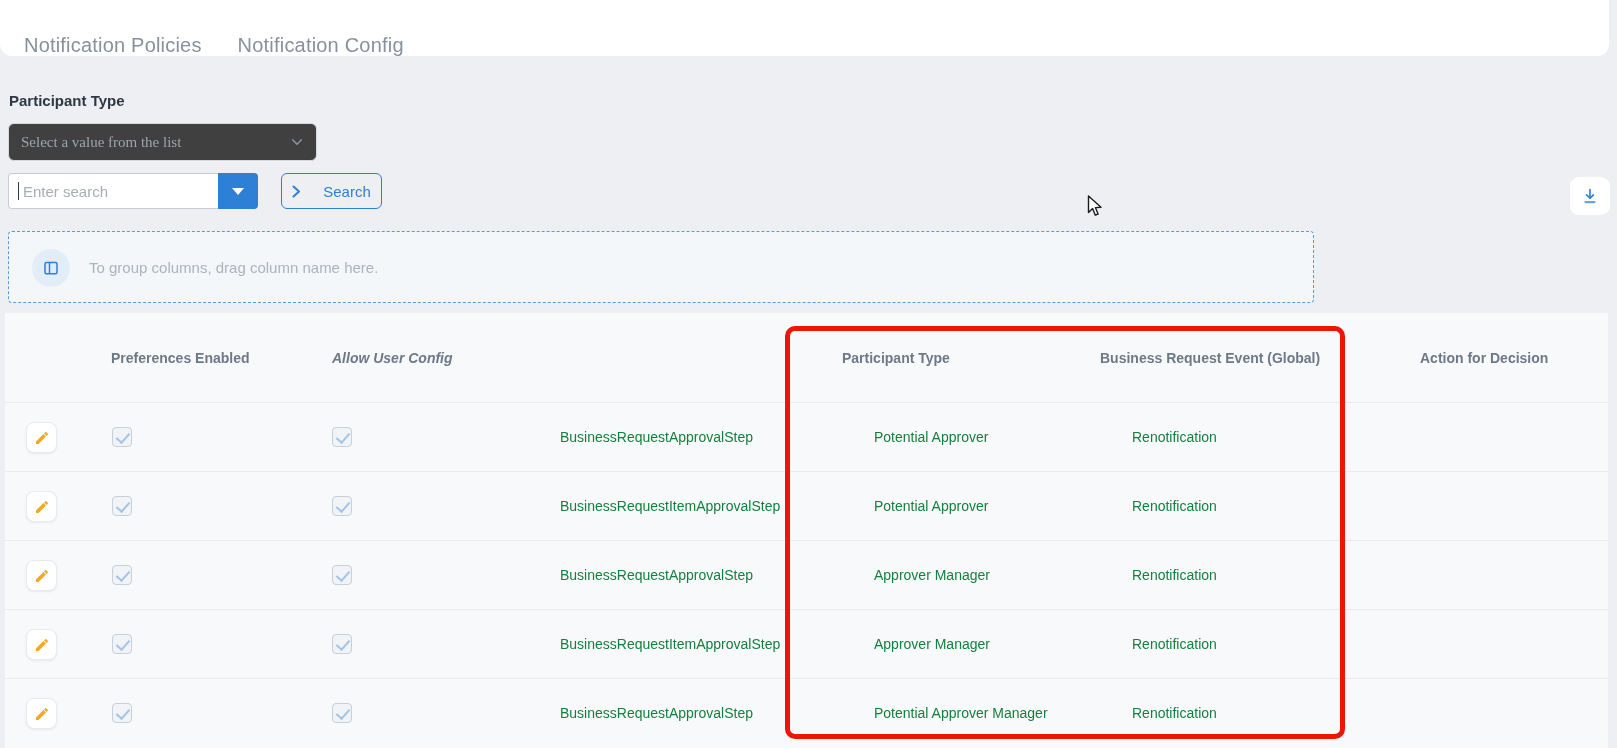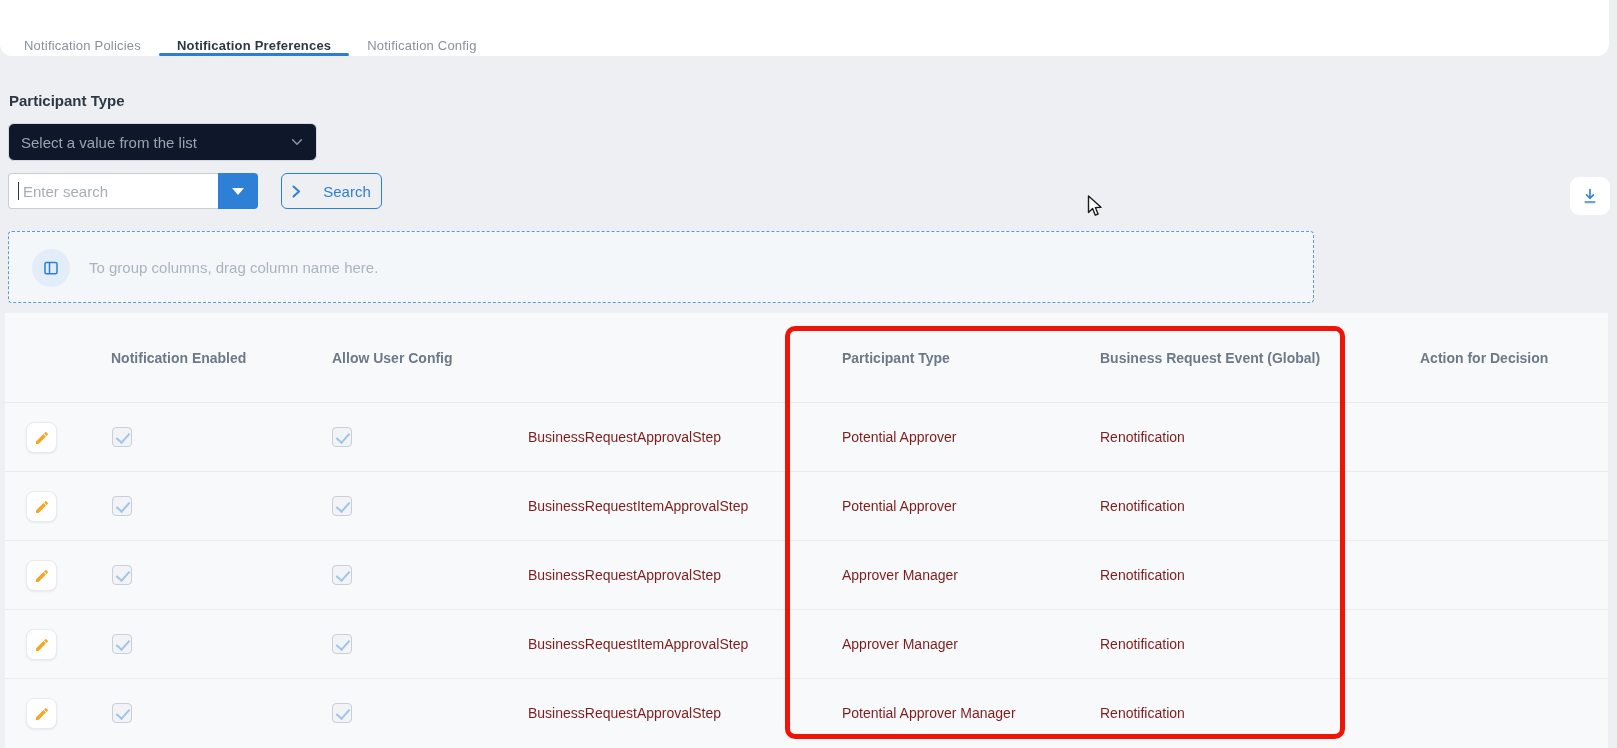--- a/index.html
+++ b/index.html
@@ -16,44 +16,44 @@
     position: absolute; left: 0; top: 3; width: 1609px; height: 56px;
     background: #ffffff;
     border-radius: 0 0 12px 12px;
     display: flex; align-items: stretch;
     padding-left: 6px;
   }
   .tab {
     position: relative;
     display: flex; align-items: center;
     padding: 0 18px;
-    font-size: 13px;
+    font-size: 20px;
     color: #87919d;
     letter-spacing: .2px;
     cursor: pointer;
     white-space: nowrap;
     margin-top: 34px;
   }
   .tab.active { color: #2d3844; font-weight: bold; }
   .tab.active::after {
     content: "";
     position: absolute; left: 0; right: 0; bottom: 0; height: 3px;
     background: #2d7dd2; border-radius: 2px;
   }
 
   
   .filter-label {
     position: absolute; left: 9px; top: 92px;
     font-size: 15px; font-weight: bold; color: #2d3844;
   }
   .select-box {
     position: absolute; left: 8px; top: 123px; width: 309px; height: 38px;
-    background: #0f172a; border: 1px solid #d5dade; border-radius: 6px;
+    background: #404040; border: 1px solid #d5dade; border-radius: 6px;
     display: flex; align-items: center; justify-content: space-between;
-    padding: 0 12px; cursor: pointer;
+    padding: 0 12px; cursor: pointer; font-family: Liberation Serif, serif;
   }
   .select-box .placeholder { font-size: 15px; color: #9ba4af; }
   .chev-icon { width: 14px; height: 14px; }
 
   .search-wrap { position: absolute; left: 8px; top: 173px; height: 36px; display: flex; }
   .search-input {
     width: 210px; height: 36px;
     border: 1px solid #c8cdd3; border-right: none;
     border-radius: 4px 0 0 4px;
     padding: 0 10px 0 14px;
@@ -114,24 +114,24 @@
   }
   .thead { position: relative; height: 90px; border-bottom: 1px solid #e8ebee; }
   .th {
     position: absolute; top: 0; height: 90px; line-height: 90px;
     font-size: 14px; font-weight: bold; color: #6e7987; white-space: nowrap;
   }
   .row { position: relative; height: 69px; border-bottom: 1px solid #e9ebee; }
   .row:last-child { border-bottom: none; }
   .cell {
     position: absolute; top: 0; height: 68px; line-height: 68px;
-    font-size: 14px; color: #7f1d1d; white-space: nowrap;
+    font-size: 14px; color: #15803d; white-space: nowrap; margin-left: 32px;
   }
   .c-enabled  { left: 106px; }
-  .c-config   { left: 327px; }
+  .c-config   { left: 327px; font-style: italic; }
   .c-request  { left: 523px; }
   .c-part     { left: 837px; }
   .c-event    { left: 1095px; }
   .c-action   { left: 1415px; }
 
   .edit-btn {
     position: absolute; left: 21px; top: 19px;
     width: 31px; height: 31px;
     background: #fff; border: 1px solid #e7eaee; border-radius: 8px;
     box-shadow: 0 1px 2px rgba(40,50,60,.08);
@@ -161,21 +161,20 @@
   }
 
   
   .mouse-cursor { position: absolute; left: 1087px; top: 195px; pointer-events: none; }
 </style>
 </head>
 <body>
 
 <div class="tabbar">
   <div class="tab">Notification Policies</div>
-  <div class="tab active">Notification Preferences</div>
   <div class="tab">Notification Config</div>
 </div>
 
 <div class="filter-label">Participant Type</div>
 
 <div class="select-box">
   <span class="placeholder">Select a value from the list</span>
   <svg class="chev-icon" viewBox="0 0 16 16" fill="none" stroke="#8a93a0" stroke-width="1.8" stroke-linecap="round" stroke-linejoin="round">
       <polyline points="3,5.5 8,10.5 13,5.5"></polyline>
     </svg>
@@ -211,21 +210,21 @@
     <svg width="18" height="18" viewBox="0 0 24 24" fill="none" stroke="#2e7fd6" stroke-width="2" stroke-linejoin="round">
       <rect x="4" y="4.5" width="16" height="15" rx="2"></rect>
         <line x1="10" y1="4.5" x2="10" y2="19.5"></line>
     </svg>
   </div>
   <span class="group-text">To group columns, drag column name here.</span>
 </div>
 
 <div class="table">
   <div class="thead">
-    <div class="th c-enabled">Notification Enabled</div>
+    <div class="th c-enabled">Preferences Enabled</div>
     <div class="th c-config">Allow User Config</div>
     <div class="th c-part">Participant Type</div>
     <div class="th c-event">Business Request Event (Global)</div>
     <div class="th c-action">Action for Decision</div>
   </div>
 
   <div class="row">
     <button class="edit-btn">
       <svg width="16" height="16" viewBox="0 0 24 24">
           <path fill="#f5a623" d="M3 17.2V21h3.8L17.9 9.9l-3.8-3.8L3 17.2zM20.7 7.04c.39-.39.39-1.02 0-1.41l-2.34-2.34a.9959.9959 0 0 0-1.41 0l-1.83 1.83 3.75 3.75 1.83-1.83z"></path>

